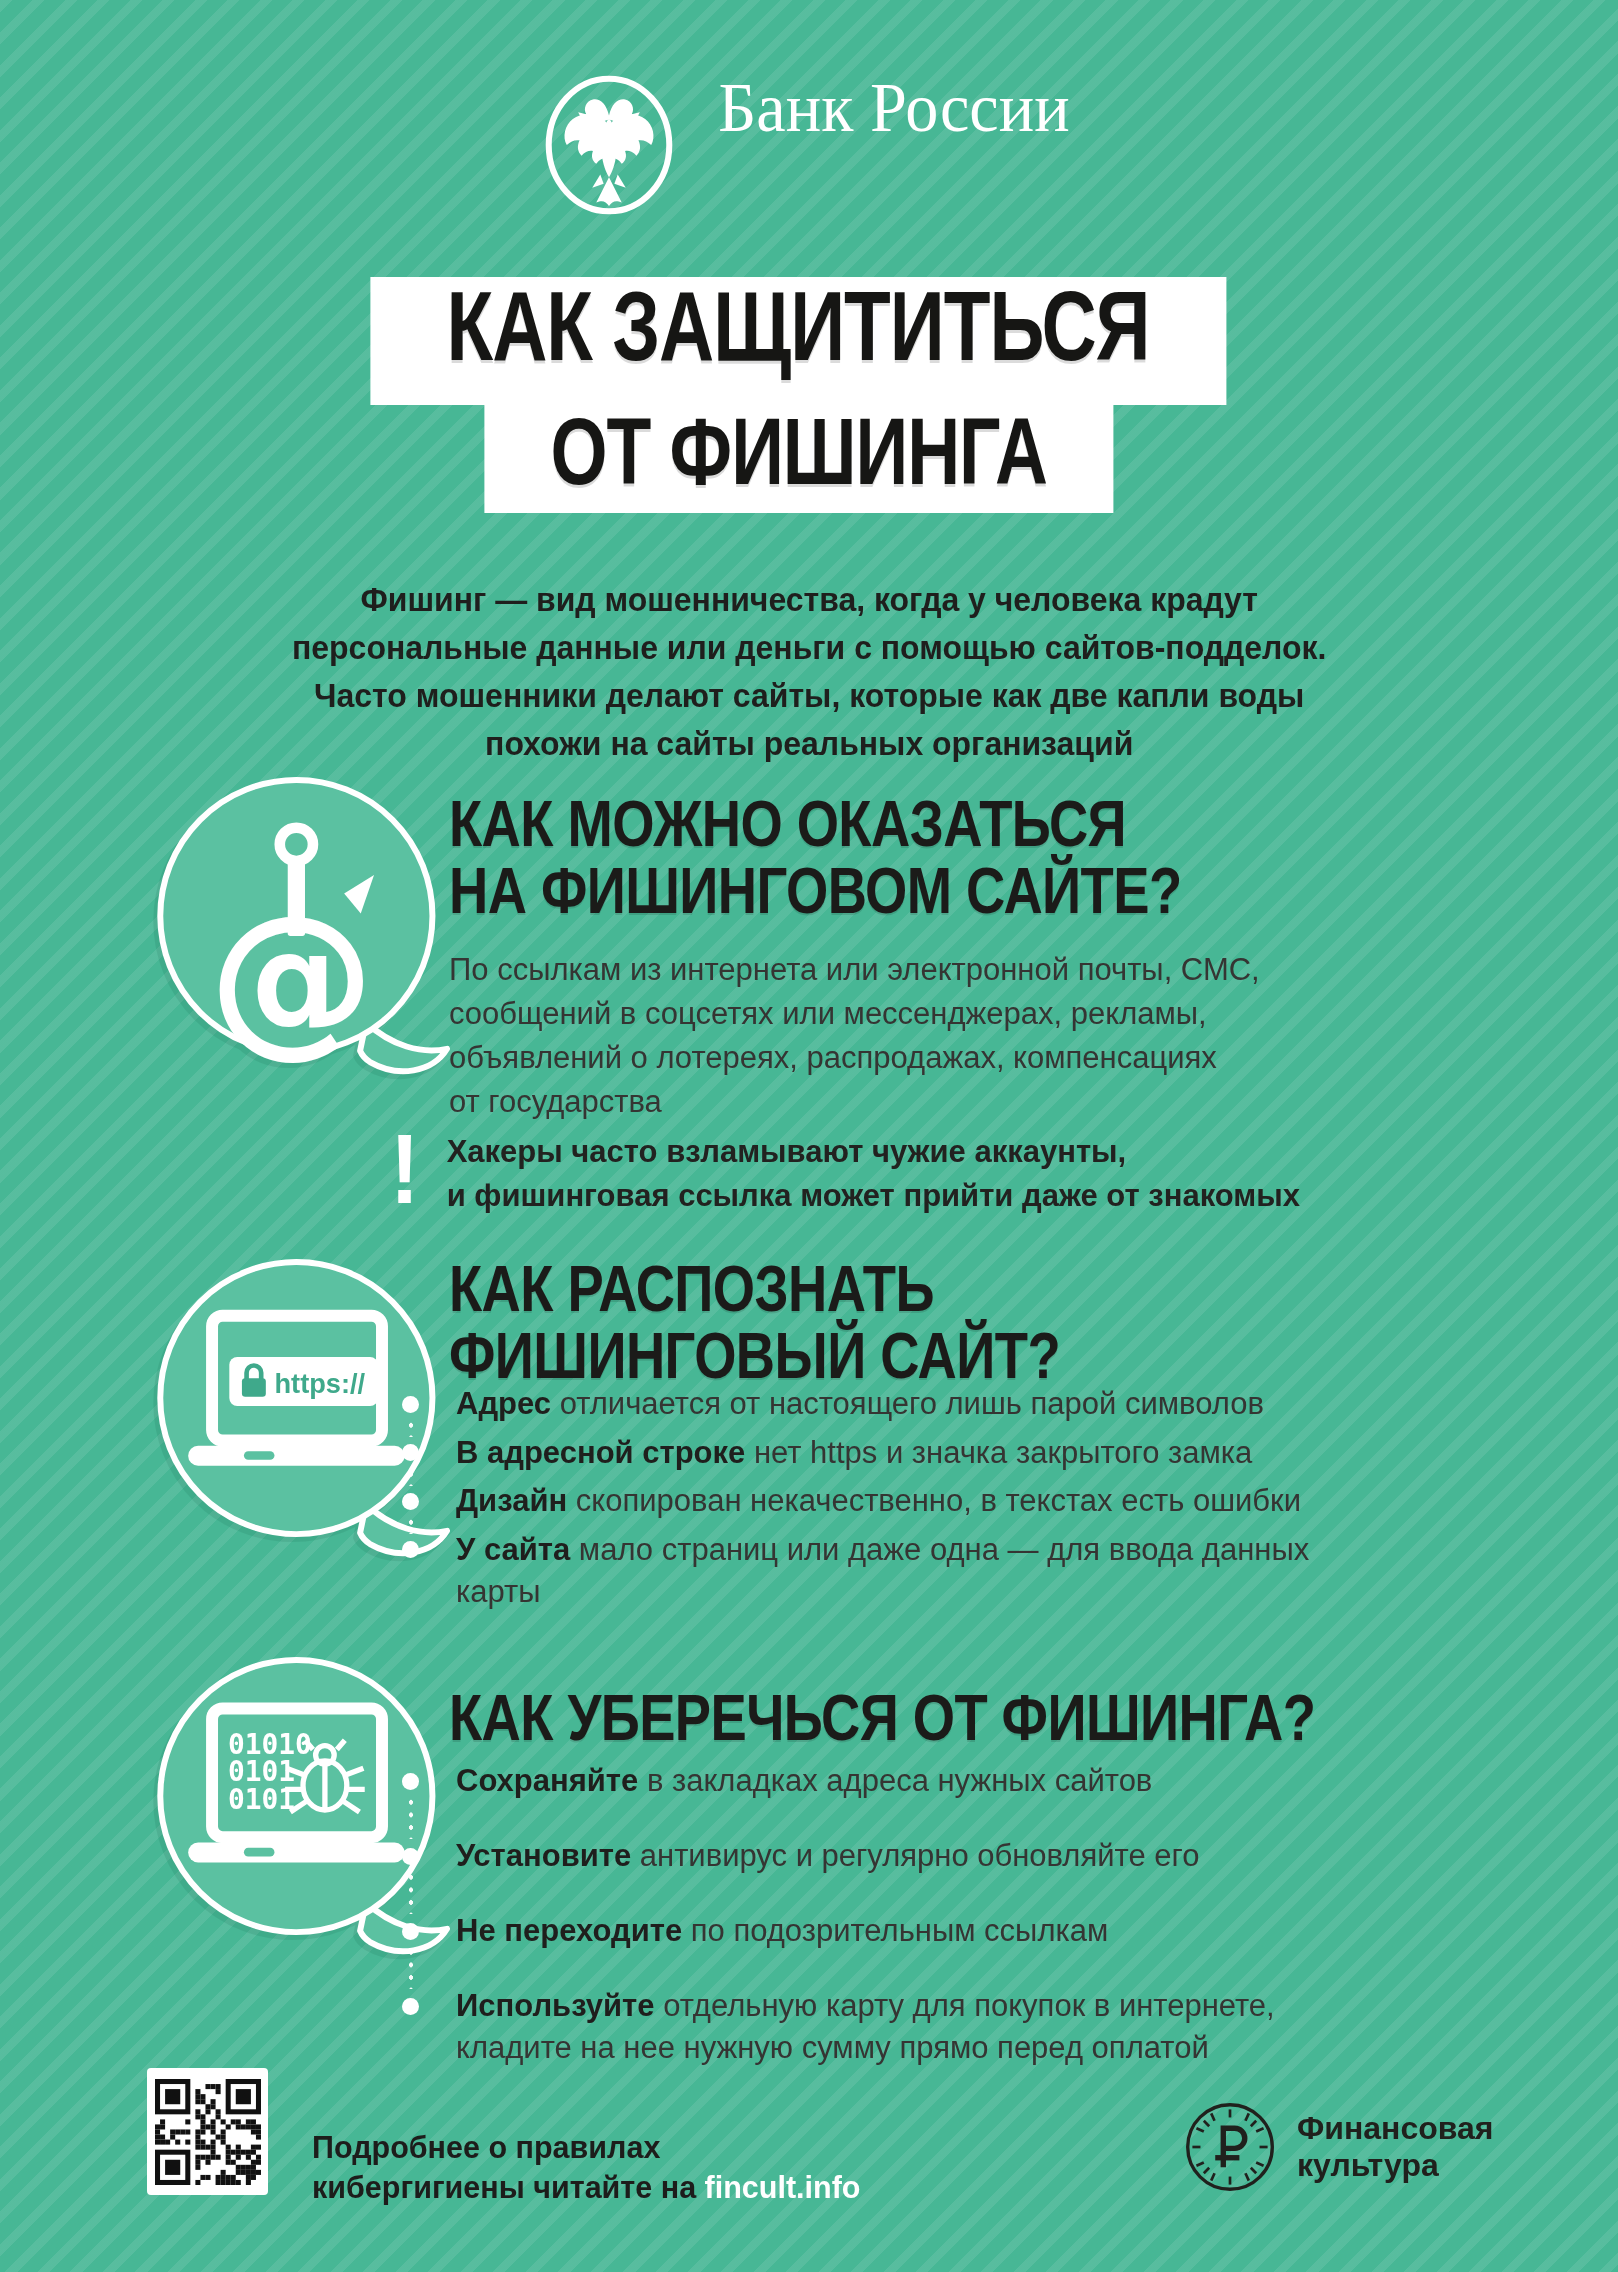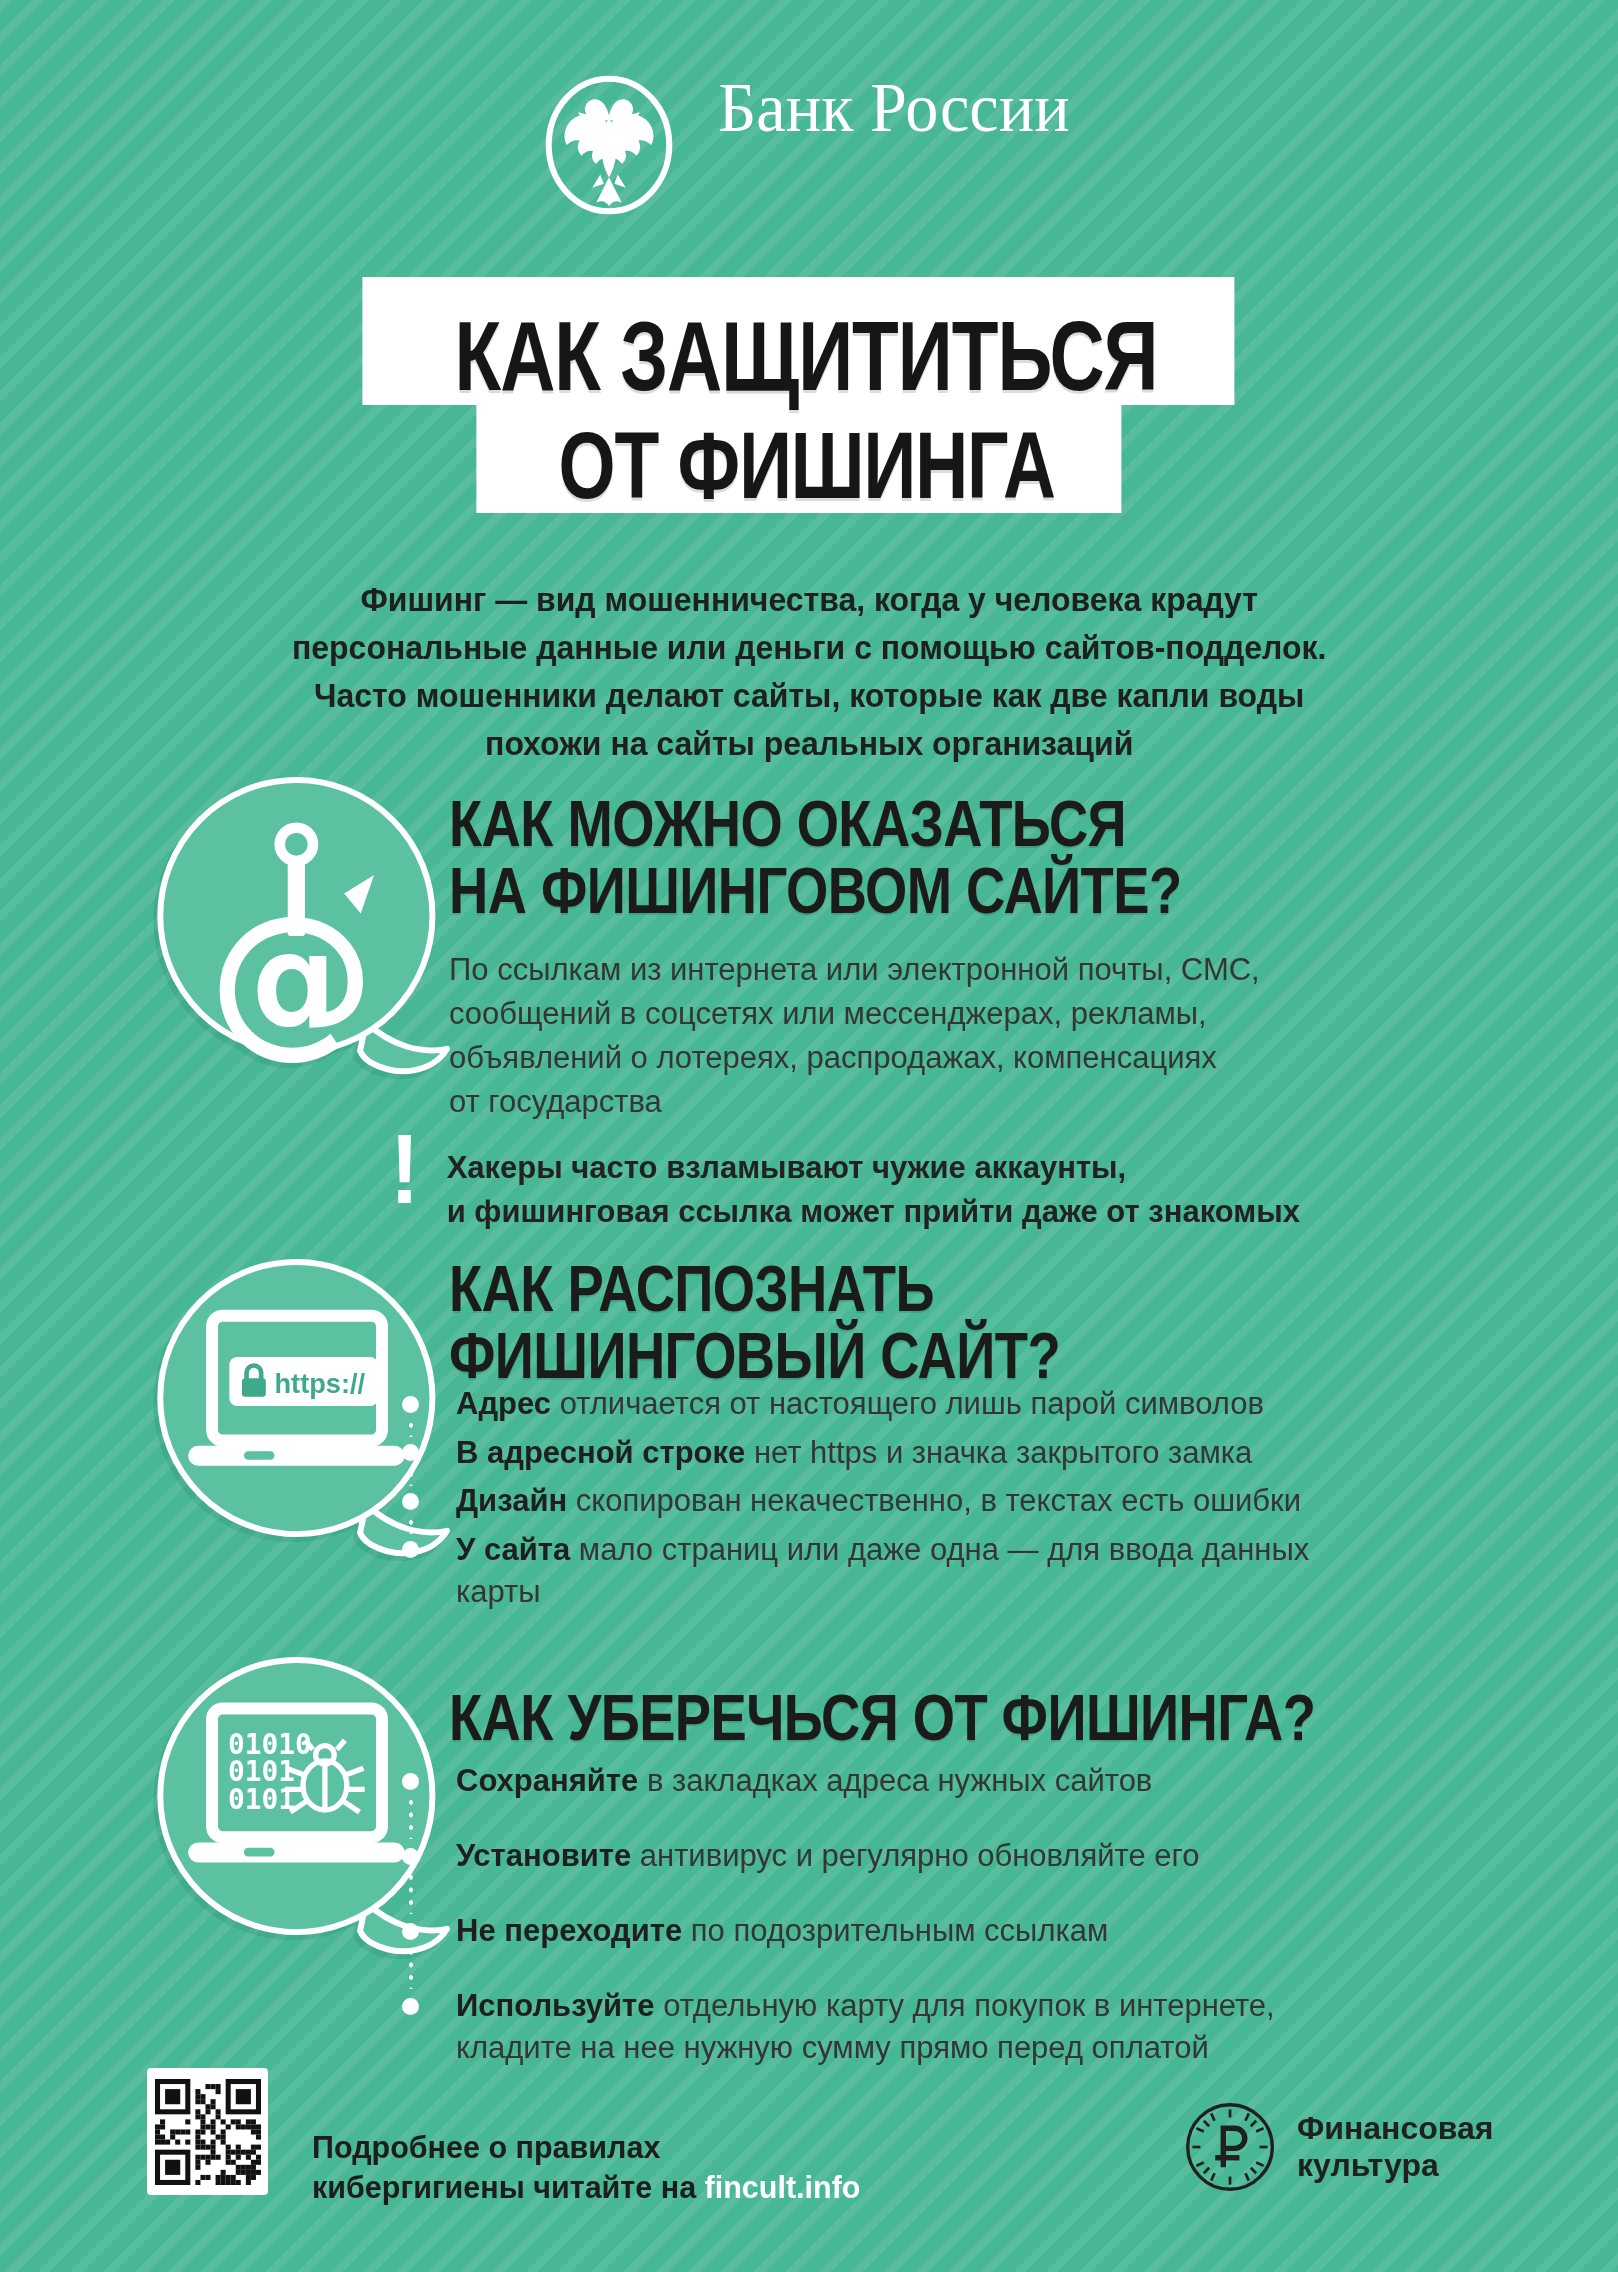--- a/index.html
+++ b/index.html
@@ -11,21 +11,21 @@
   }
   
   .brand{position:absolute;top:74px;left:0;right:0;display:flex;justify-content:center;align-items:flex-start;gap:35px;}
   .eagle{width:134px;height:142px;display:block;}
   .brand-name{
     color:#fff;font-family:"Liberation Serif", serif;font-weight:400;font-size:69px;line-height:1;
     display:inline-block;transform:scaleX(.96);white-space:nowrap;
   }
   
   .title-wrap{position:absolute;top:277px;left:0;right:0;display:flex;flex-direction:column;align-items:center;transform:translateX(-10.6px);}
-  .title-block{background:#fff;display:flex;align-items:flex-end;justify-content:center;padding-left:16px;}
+  .title-block{background:#fff;display:flex;align-items:flex-start;justify-content:center;}
   .title-block.b1{width:856px;height:128px;}
   .title-block.b2{width:629px;height:108px;}
   .title-line{
     color:#161614;font-weight:900;font-size:98px;line-height:1;letter-spacing:-1.3px;white-space:nowrap;
     display:inline-block;transform:scaleX(.78);text-shadow:0 2.7px 0 rgba(0,0,0,.14);
   }
   .title-block.b2 .title-line{font-size:94px;}
   
   .intro{position:absolute;top:575px;left:0;right:0;text-align:center;}
   .intro-text{
@@ -38,21 +38,21 @@
   h2.sec-h{
     margin:0;color:#1b1b19;font-weight:900;font-size:64px;line-height:1.05;letter-spacing:-0.7px;
     white-space:pre-line;transform:scaleX(.85);transform-origin:left top;text-shadow:0 2px 0 rgba(0,0,0,.12);
   }
   .sec-body{
     margin-top:22.6px;color:#38383status6;font-weight:400;font-size:31px;line-height:44px;color:#353533;white-space:pre-line;
   }
   
   .warning{position:absolute;left:390px;top:1126px;display:flex;gap:24px;align-items:flex-start;}
   .warn-mark{color:#fff;font-weight:700;font-size:98px;line-height:.88;transform:scaleX(.9);transform-origin:left top;}
-  .warn-text{margin-top:20px;color:#222220;font-weight:700;font-size:31px;line-height:44px;white-space:pre-line;}
+  .warn-text{margin-top:4px;color:#222220;font-weight:700;font-size:31px;line-height:44px;white-space:pre-line;}
   
   .blist{position:absolute;left:394px;list-style:none;margin:8px;padding:0;}
   .blist li{position:relative;padding-left:54px;font-size:31px;line-height:42px;color:#353533;max-width:942px;}
   .blist li .lead{font-weight:700;color:#1f1f1d;}
   .blist li .rest{font-weight:400;white-space:pre-line;}
   .blist li::before{
     content:"";position:absolute;left:0;top:12.6px;width:17px;height:17px;border-radius:50%;background:#fff;
   }
   .blist li::after{
     content:"";position:absolute;left:6.6px;width:4px;top:36px;

